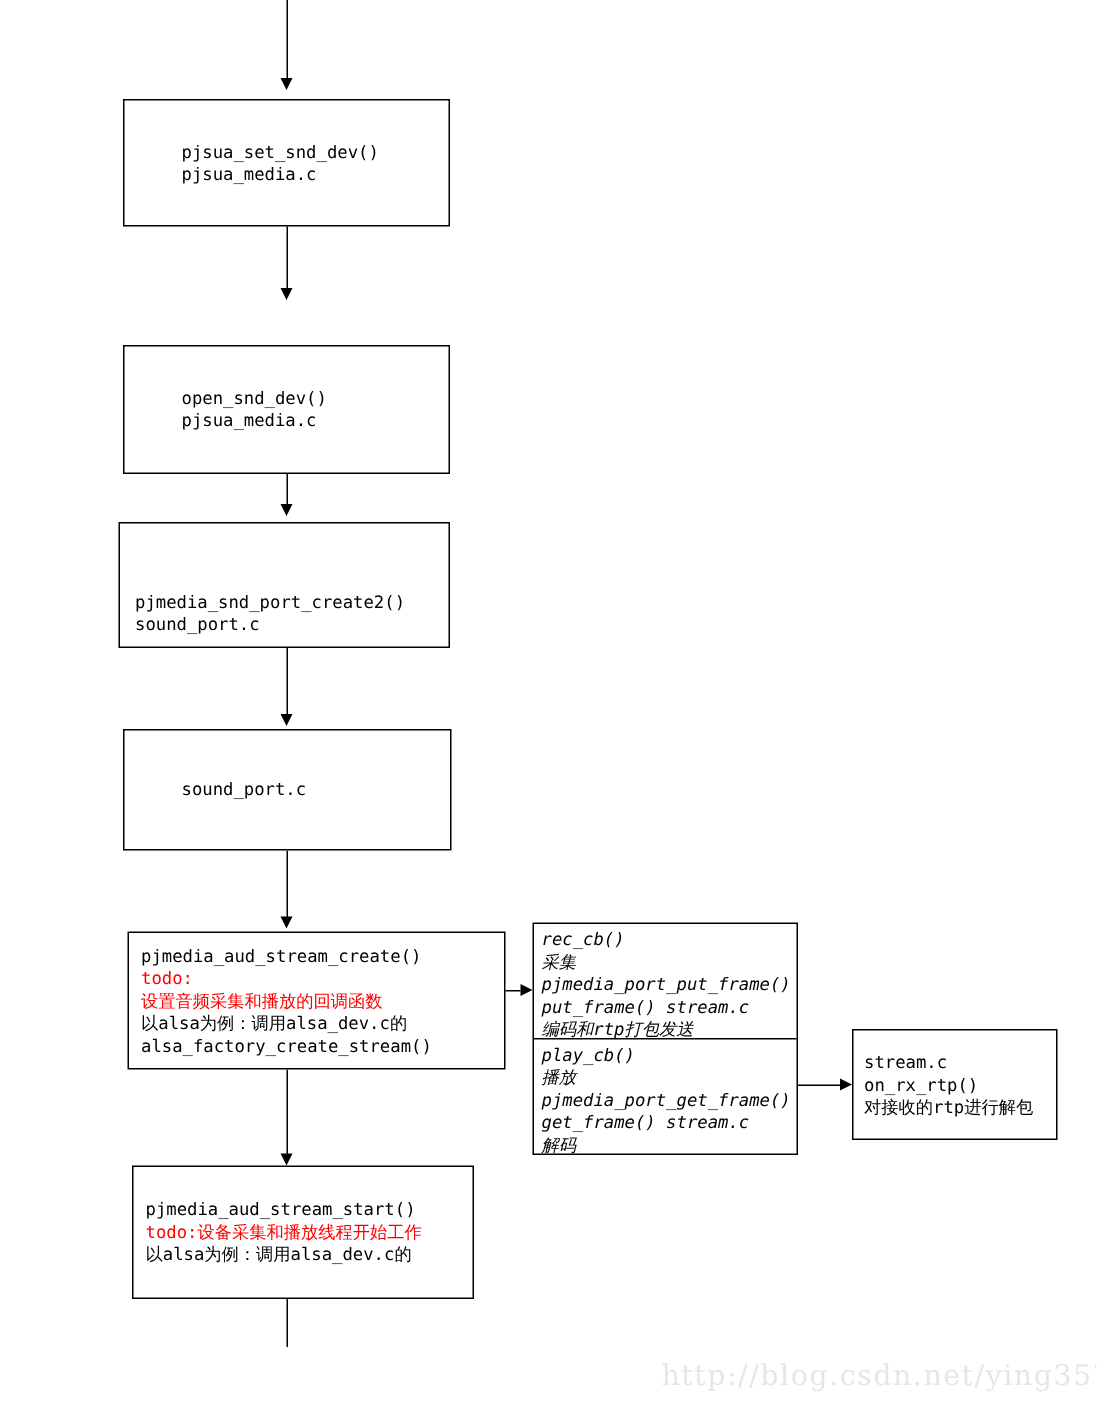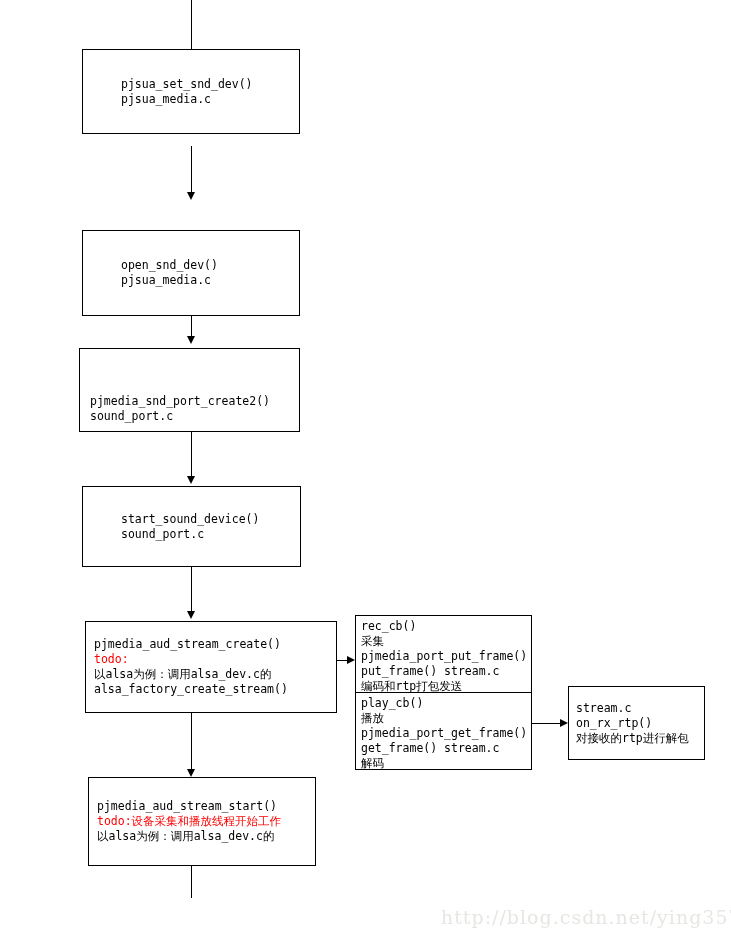--- a/index.html
+++ b/index.html
@@ -72,20 +72,21 @@
   }
   .stacked {
     position: absolute;
     box-sizing: border-box;
     border: 1px solid #000000;
     background: #ffffff;
   }
   .stacked .cell {
     box-sizing: border-box;
     padding: 3px 4px 3px 5px;
+    font-style: italic;
   }
   .stacked .cell.top {
     border-bottom: 1px solid #000000;
   }
   .watermark {
     position: absolute;
     font-family: "DejaVu Serif", "Liberation Serif", serif;
     font-size: 19px;
     color: #e8e6e2;
     letter-spacing: 1px;
@@ -116,21 +117,21 @@
   <div class="arrow-down" style="left:187px; top:769px;"></div>
 
   <div class="vline" style="left:191px; top:860px; height:38px;"></div>
 
   <div class="hline" style="left:305px; top:660px; width:42px;"></div>
   <div class="arrow-right" style="left:347px; top:656px;"></div>
 
   <div class="hline" style="left:532px; top:723px; width:28px;"></div>
   <div class="arrow-right" style="left:560px; top:719px;"></div>
 
-  <div class="node" style="left:82px; top:49px; width:218px; height:85px;">
+  <div class="node" style="left:82px; top:66px; width:218px; height:85px;">
     <div class="lines">
       <div class="line center-ind">pjsua_set_snd_dev()</div>
       <div class="line center-ind">pjsua_media.c</div>
     </div>
   </div>
 
   <div class="node" style="left:82px; top:202px; width:218px; height:86px;margin-top:28px;">
     <div class="lines">
       <div class="line center-ind">open_snd_dev()</div>
       <div class="line center-ind">pjsua_media.c</div>
@@ -139,29 +140,29 @@
 
   <div class="node" style="left:79px; top:348px; width:221px; height:84px;">
     <div class="lines" style="padding-left:10px;margin-top:38px;">
       <div class="line">pjmedia_snd_port_create2()</div>
       <div class="line">sound_port.c</div>
     </div>
   </div>
 
   <div class="node" style="left:82px; top:486px; width:219px; height:81px;">
     <div class="lines">
-      <div class="line center-ind">start_sound_device()</div>
       <div class="line center-ind">sound_port.c</div>
     </div>
   </div>
 
   <div class="node" style="left:85px; top:621px; width:252px; height:92px;">
     <div class="lines" style="padding-left:8px;">
       <div class="line">pjmedia_aud_stream_create()</div>
       <div class="line red">todo:</div>
+      <div class="line red">设置音频采集和播放的回调函数</div>
       <div class="line">以alsa为例：调用alsa_dev.c的</div>
       <div class="line">alsa_factory_create_stream()</div>
     </div>
   </div>
 
   <div class="node" style="left:88px; top:777px; width:228px; height:89px;">
     <div class="lines" style="padding-left:8px;">
       <div class="line">pjmedia_aud_stream_start()</div>
       <div class="line red">todo:设备采集和播放线程开始工作</div>
       <div class="line">以alsa为例：调用alsa_dev.c的</div>

